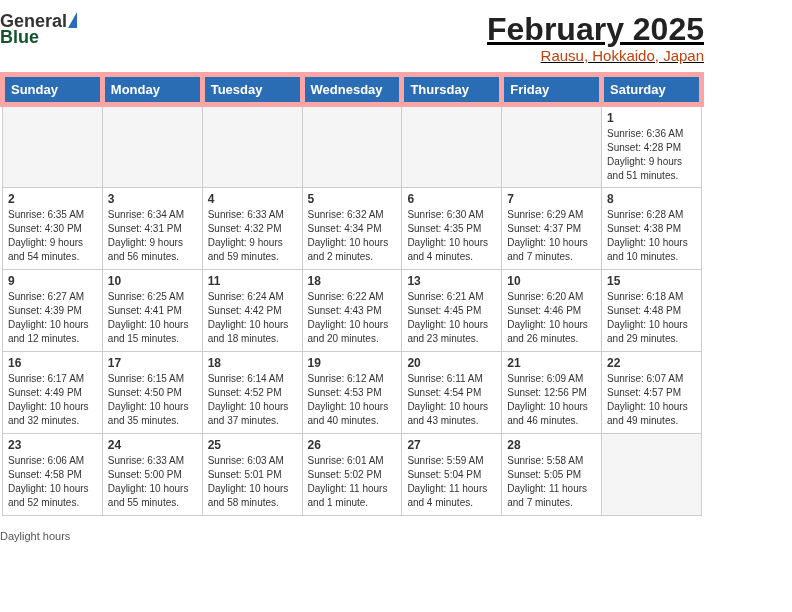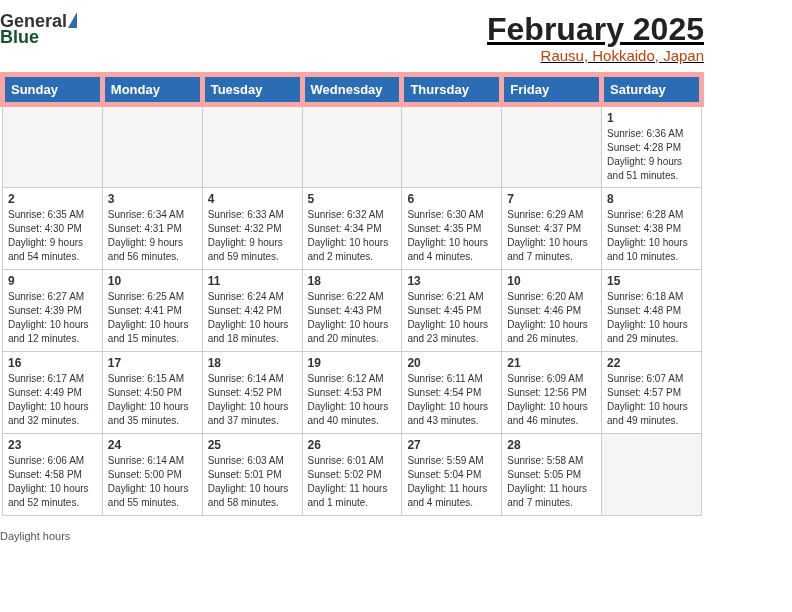--- a/index.html
+++ b/index.html
@@ -280,21 +280,21 @@
         </tr>
         <tr>
           <td>
             <span class="day-num">23</span>
             <div class="day-detail">Sunrise: 6:06 AM
 Sunset: 4:58 PM
 Daylight: 10 hours and 52 minutes.</div>
           </td>
           <td>
             <span class="day-num">24</span>
-            <div class="day-detail">Sunrise: 6:14 AM
+            <div class="day-detail">Sunrise: 6:33 AM
 Sunset: 5:00 PM
 Daylight: 10 hours and 55 minutes.</div>
           </td>
           <td>
             <span class="day-num">25</span>
             <div class="day-detail">Sunrise: 6:03 AM
 Sunset: 5:01 PM
 Daylight: 10 hours and 58 minutes.</div>
           </td>
           <td>

